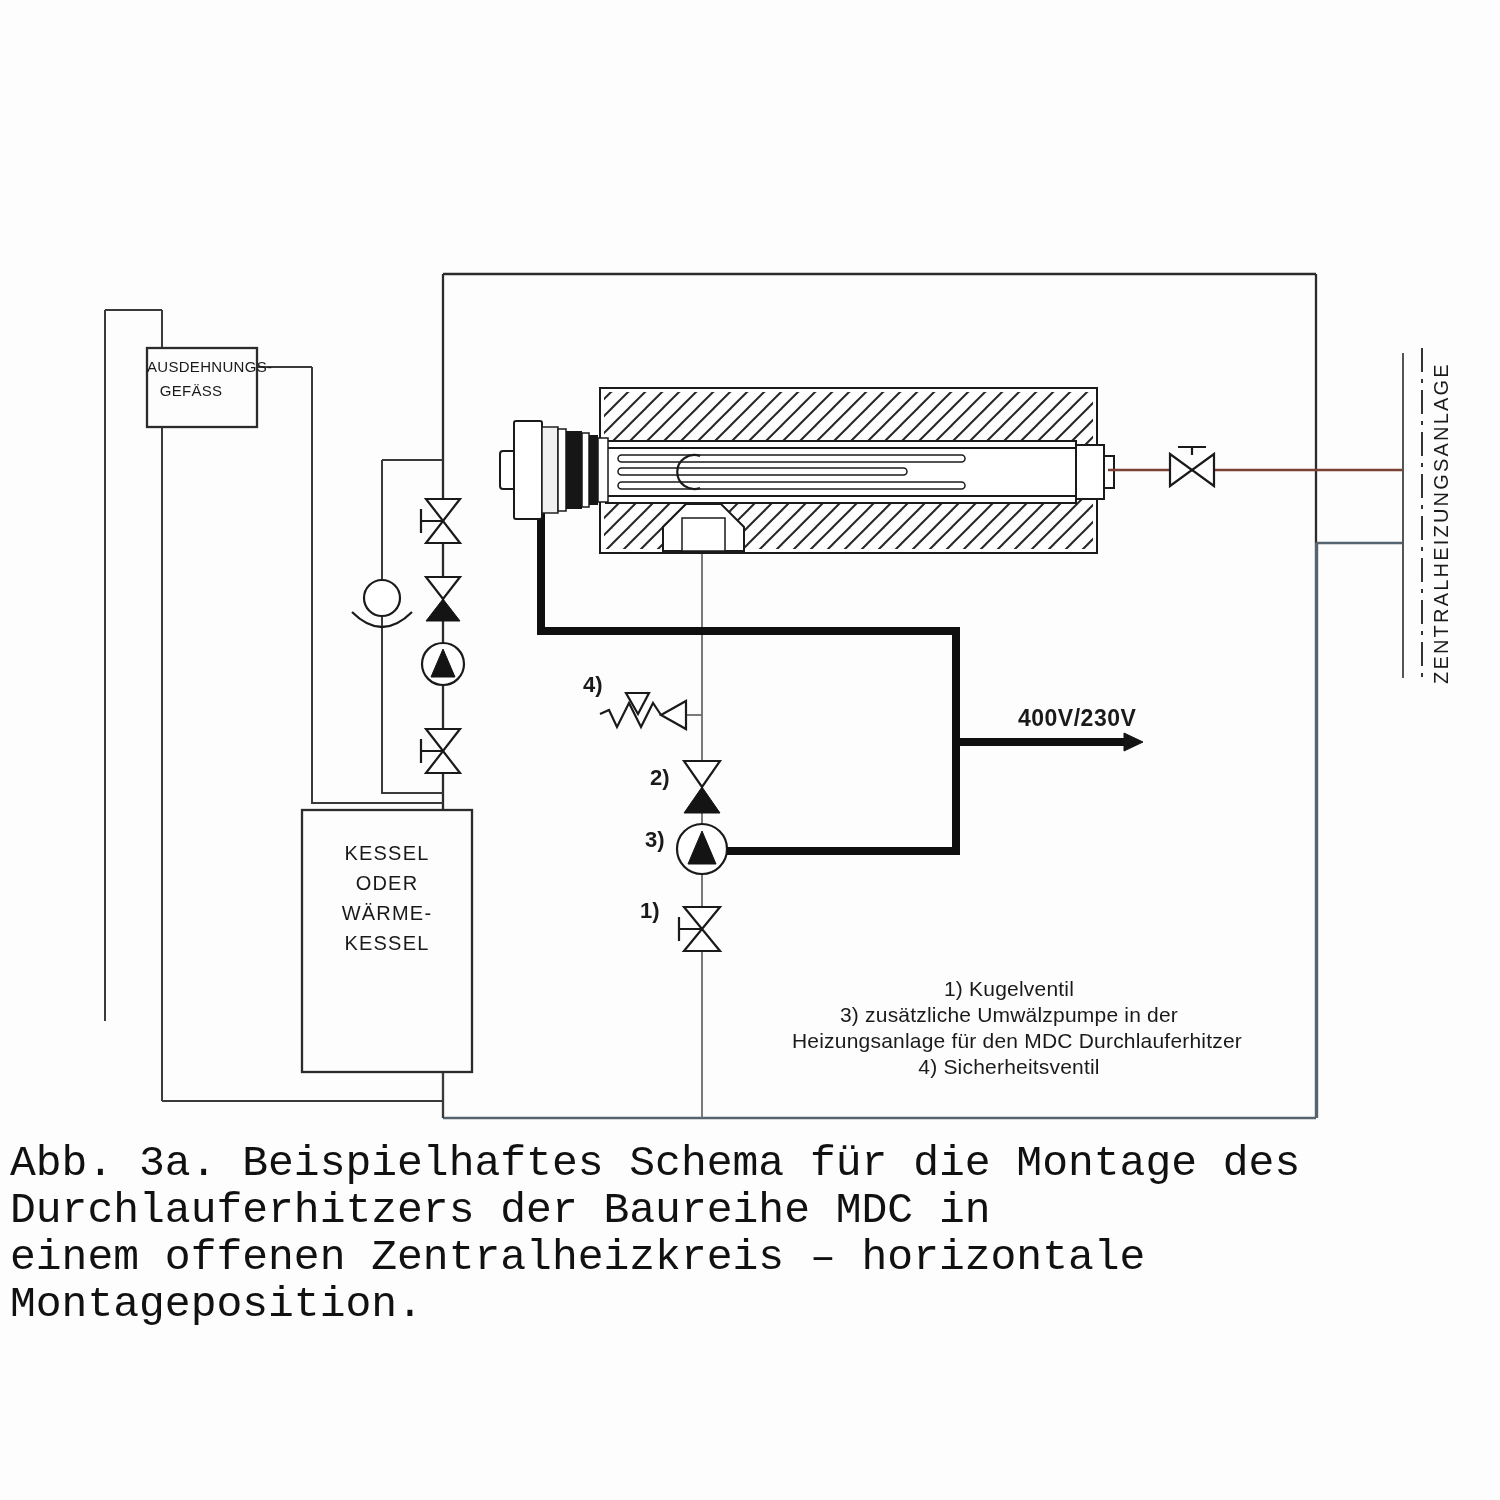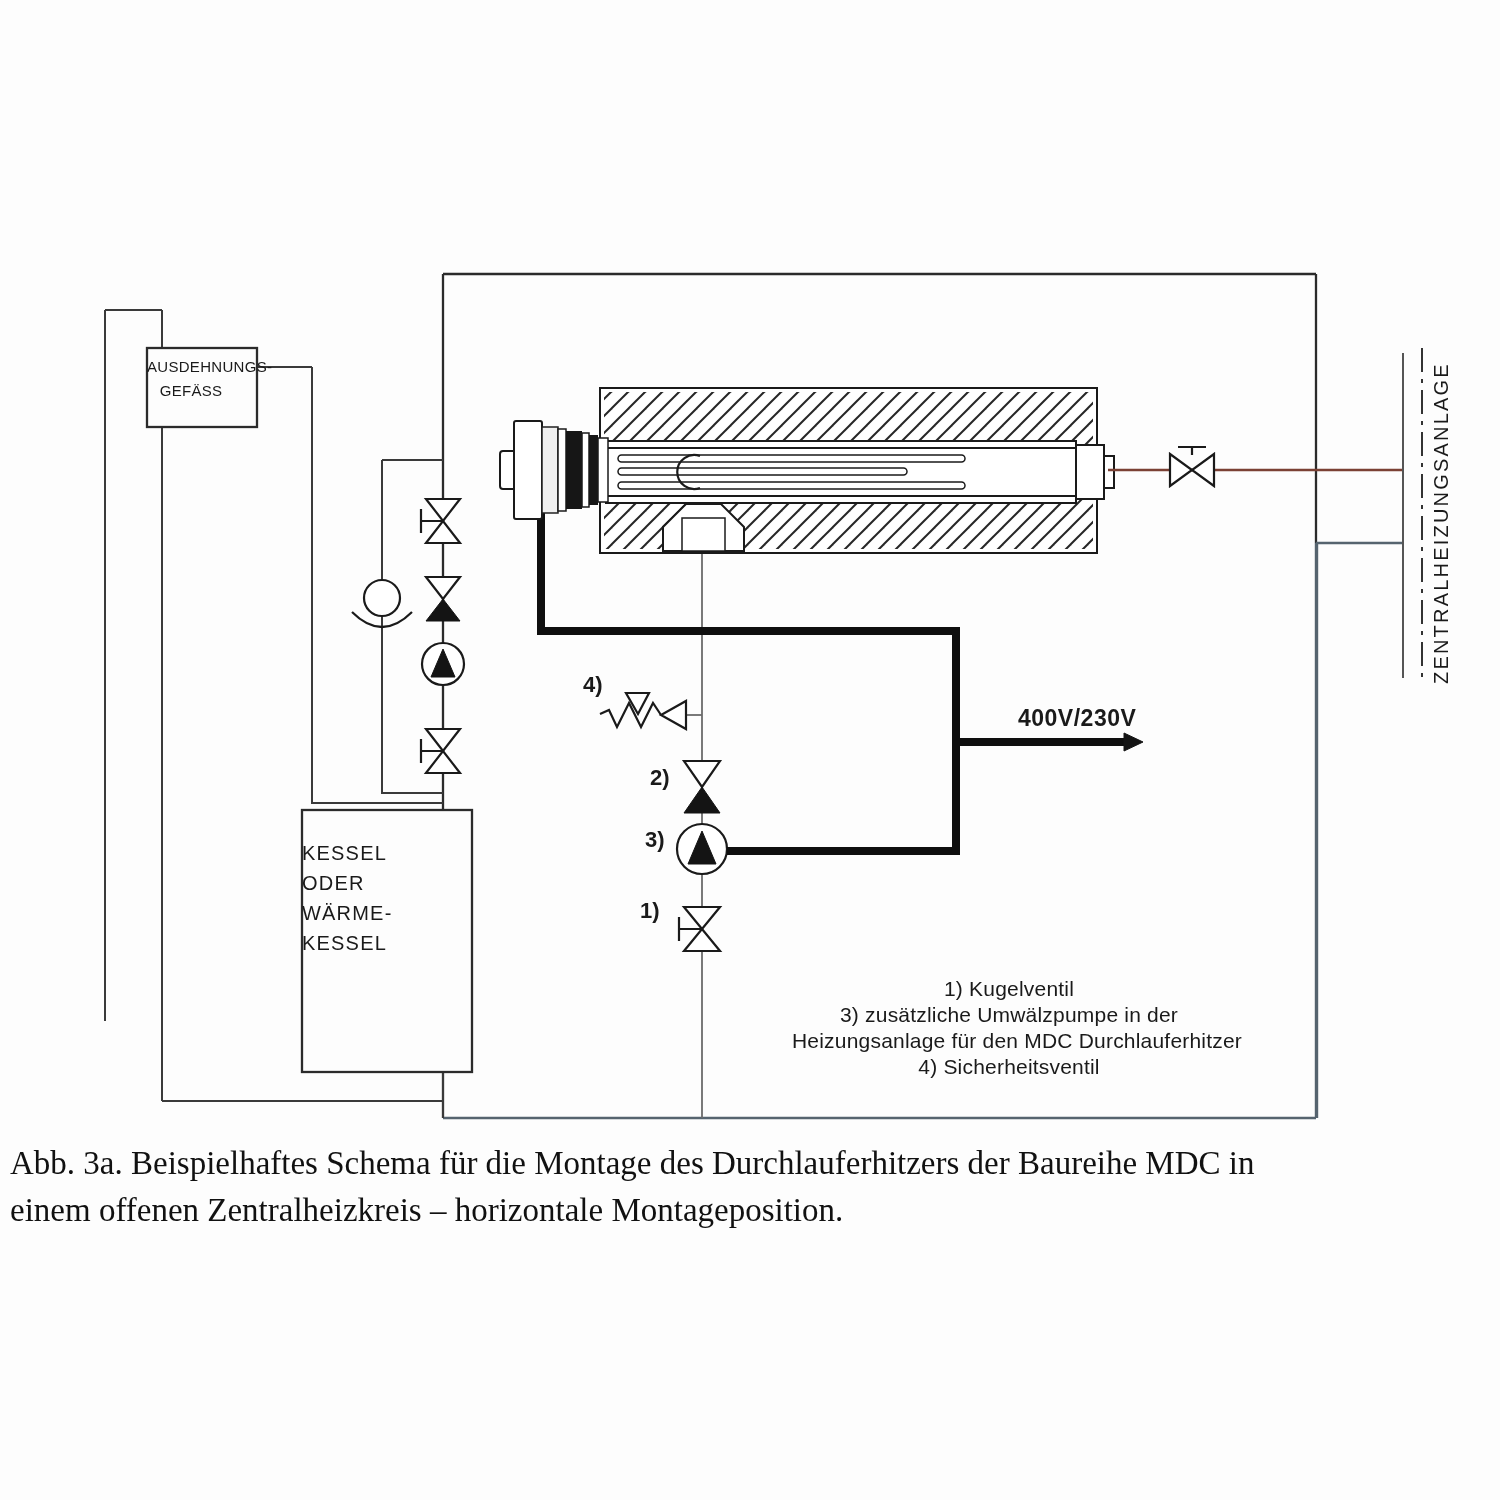--- a/index.html
+++ b/index.html
@@ -25,32 +25,32 @@
   .s-part{fill:#ffffff;stroke:#1a1a1a;stroke-width:2;}
   .s-part-thin{fill:#ffffff;stroke:#1a1a1a;stroke-width:1.5;}
   .s-dark{fill:#161616;stroke:none;}
   .s-bound{stroke:#555;stroke-width:2;fill:none;}
   .s-dashdot{stroke:#333;stroke-width:2;fill:none;stroke-dasharray:24 7 4 7;}
 
   
   .lbl{position:absolute;white-space:pre;color:var(--ink);}
   .vessel-lbl{left:147px;top:355px;width:88px;text-align:center;font-size:15px;
               line-height:1.6;letter-spacing:.3px;}
-  .kessel-lbl{left:302px;top:838px;width:170px;text-align:left;font-size:20px;
+  .kessel-lbl{left:302px;top:838px;width:170px;text-align:center;font-size:20px;
               line-height:1.5;letter-spacing:1.2px;}
   .volt-lbl{left:1002px;top:705px;font-size:23px;font-weight:700;letter-spacing:.5px;margin-left:16px;}
   .marker{position:absolute;font-size:22px;font-weight:700;}
   .legend{position:absolute;left:776px;top:976px;font-size:21px;line-height:26px;
           letter-spacing:.2px;text-align:center;}
   .legend .cont{padding-left:8px;margin-left:8px;}
   .zentral{position:absolute;left:1424px;top:350px;width:34px;height:334px;
            writing-mode:vertical-rl;transform:rotate(180deg);
            font-size:20px;letter-spacing:2.2px;line-height:34px;}
   .caption{position:absolute;left:10px;top:1140px;width:1486px;
-           font-family:Liberation Serif, serif;font-size:33px;line-height:47px;color:#111;}
+           font-family:Liberation Mono, monospace;font-size:43px;line-height:47px;color:#111;}
 </style>
 </head>
 <body>
 
 <div id="stage">
 
   <svg id="wires" viewBox="0 0 1500 1500">
     <defs>
       <pattern id="hatch" patternUnits="userSpaceOnUse" width="17" height="17">
         <rect width="17" height="17" fill="#ffffff"></rect>

